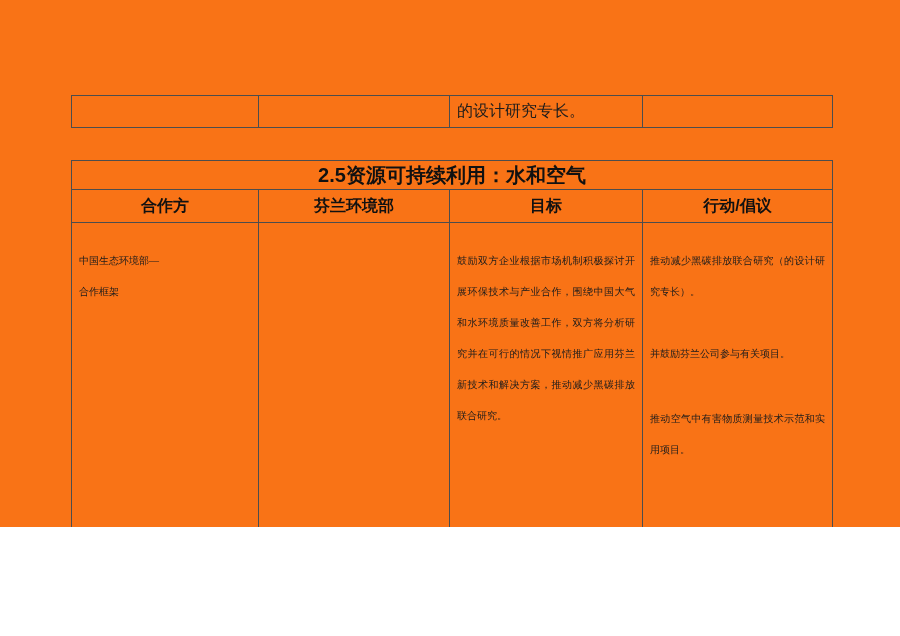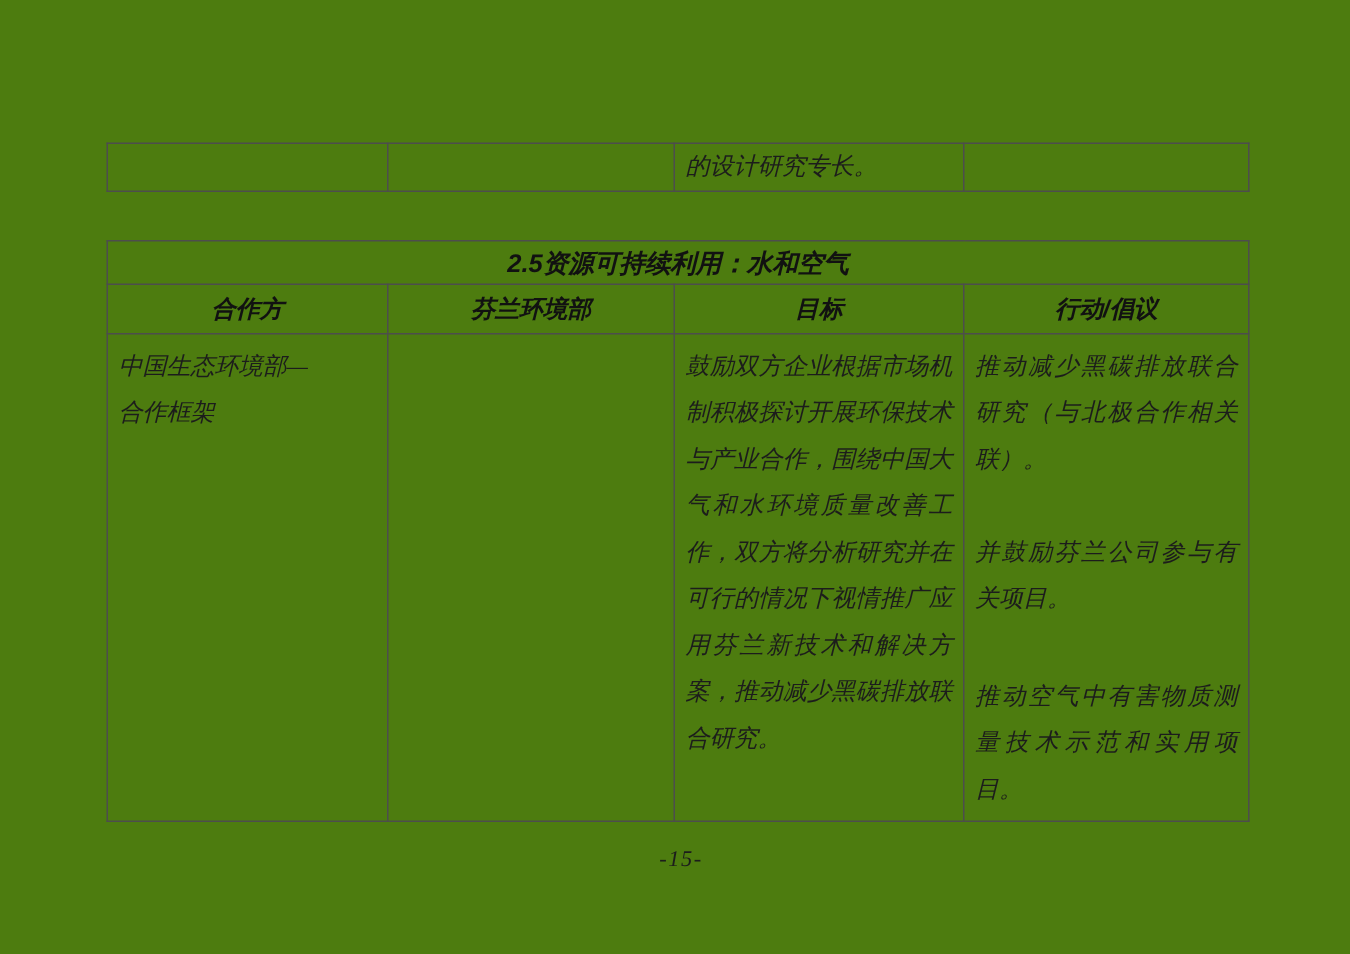--- a/index.html
+++ b/index.html
@@ -1,24 +1,23 @@
 <!DOCTYPE html>
 <html><head>
 <meta charset="utf-8">
 <style>
   html, body { margin: 0; padding: 0; background: #ffffff; }
   .page {
     position: relative;
     width: 900px;
-    height: 636px;
-    background: #4d7c0f;
+    height: 527px;
+    background: #f97316;
     font-family: "Liberation Serif", serif;
     color: #1c1c1c;
     overflow: hidden;
-    font-style: italic;
   }
   table {
     border-collapse: collapse;
     table-layout: fixed;
     width: 761px;
   }
   td {
     border: 1px solid #4d4d4d;
     overflow: hidden;
   }
@@ -39,39 +38,39 @@
     position: absolute;
     left: 71px;
     top: 160px;
   }
   .title-cell {
     height: 28px;
     text-align: center;
     vertical-align: middle;
     font-family: "Liberation Sans", sans-serif;
     font-weight: bold;
-    font-size: 17px;
+    font-size: 20px;
     color: #111;
     padding: 0 4px;
   }
   .head-cell {
     height: 32px;
     padding: 0 7px;
     vertical-align: middle;
     text-align: center;
     font-family: "Liberation Sans", sans-serif;
     font-weight: bold;
     font-size: 16px;
     color: #111;
   }
   .body-cell {
     height: 297px;
-    padding: 6px 7px 5px 7px;
+    padding: 22px 7px 5px 7px;
     vertical-align: top;
-    font-size: 16px;
+    font-size: 10px;
     line-height: 31px;
     text-align: justify;
   }
   .body-cell .line { display: block; line-height: 31px; }
   .actions-cell p { margin: 0 0 31px 0; }
   .actions-cell p:last-child { margin-bottom: 0; margin-top: 34px; }
   .page-number {
     position: absolute;
     left: 4px;
     top: 565px;
@@ -122,21 +121,21 @@
       <td class="head-cell">行动/倡议</td>
     </tr>
     <tr>
       <td class="body-cell">
         <span class="line">中国生态环境部—</span>
         <span class="line">合作框架</span>
       </td>
       <td class="body-cell"></td>
       <td class="body-cell">鼓励双方企业根据市场机制积极探讨开展环保技术与产业合作，围绕中国大气和水环境质量改善工作，双方将分析研究并在可行的情况下视情推广应用芬兰新技术和解决方案，推动减少黑碳排放联合研究。</td>
       <td class="body-cell actions-cell">
-        <p>推动减少黑碳排放联合研究（与北极合作相关联）。</p>
+        <p>推动减少黑碳排放联合研究（的设计研究专长）。</p>
         <p>并鼓励芬兰公司参与有关项目。</p>
         <p>推动空气中有害物质测量技术示范和实用项目。</p>
       </td>
     </tr>
   </tbody>
     </table>
 
   <div class="page-number">-15-</div>
 
 </div>

